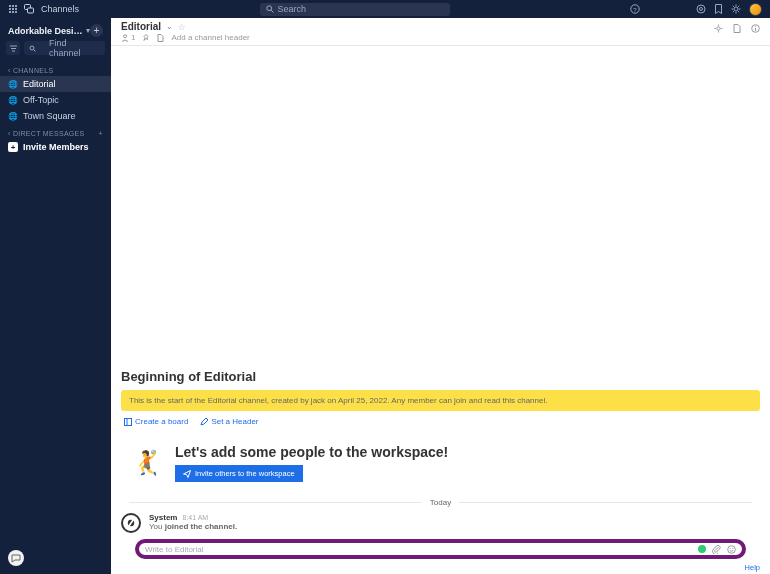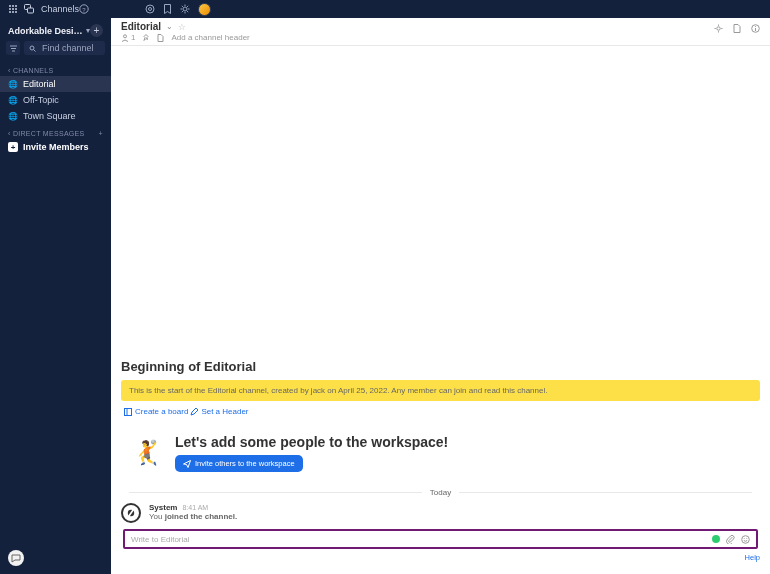--- a/index.html
+++ b/index.html
@@ -10,57 +10,57 @@
 .topbar-search { background: #2a3552; border-radius: 3px; width: 190px; height: 13px; display: flex; align-items: center; padding: 0 6px; gap: 4px; color: #9aa5bf; }
 .topbar-right { display: flex; align-items: center; gap: 8px; }
 .avatar { width: 13px; height: 13px; border-radius: 50%; background: linear-gradient(135deg,#f7c948,#f08c00); border: 1px solid #39435f; }
 .main { flex: 1; display: flex; overflow: hidden; }
 .sidebar { width: 111px; background: #14213d; color: #c8d0e0; display: flex; flex-direction: column; font-size: 9px; }
 .sb-header { display: flex; align-items: center; justify-content: space-between; padding: 6px 8px 4px; }
 .sb-title { font-weight: 600; color: #eef1f7; font-size: 9px; white-space: nowrap; overflow: hidden; text-overflow: ellipsis; max-width: 78px; }
 .sb-add { width: 13px; height: 13px; border-radius: 50%; background: #2a3552; color: #c8d0e0; display: flex; align-items: center; justify-content: center; font-size: 10px; cursor: pointer; }
 .sb-find-row { display: flex; gap: 4px; padding: 0 6px 6px; }
 .sb-filter { width: 14px; height: 14px; background: #1f2b4a; border-radius: 3px; display: flex; align-items: center; justify-content: center; font-size: 9px; cursor: pointer; }
-.sb-find { flex: 1; background: #1f2b4a; border-radius: 3px; height: 14px; display: flex; align-items: center; padding: 0 5px; gap: 6px; color: #9aa5bf; cursor: pointer; }
+.sb-find { flex: 1; background: #1f2b4a; border-radius: 3px; height: 14px; display: flex; align-items: center; padding: 0 5px; gap: 13px; color: #9aa5bf; cursor: pointer; }
 .sb-section { padding: 6px 8px 2px; color: #7f8aa8; font-size: 7px; letter-spacing: 0.3px; display: flex; justify-content: space-between; align-items: center; }
 .sb-item { display: flex; align-items: center; gap: 5px; padding: 3px 8px; cursor: pointer; color: #c8d0e0; }
 .sb-item.active { background: #2a3552; color: #fff; }
 .sb-item .g { font-size: 8px; }
 .sb-invite { display: flex; align-items: center; gap: 5px; padding: 3px 8px; cursor: pointer; }
 .sb-invite-icon { width: 10px; height: 10px; background: #fff; border-radius: 2px; display: flex; align-items: center; justify-content: center; color: #14213d; font-size: 8px; font-weight: bold; }
 .content { flex: 1; display: flex; flex-direction: column; overflow: hidden; }
 .ch-header { height: 28px; border-bottom: 1px solid #e8e8ea; display: flex; flex-direction: column; justify-content: center; padding: 0 10px; position: relative; }
 .ch-title-row { display: flex; align-items: center; gap: 5px; font-size: 10px; color: #333; }
 .ch-title { font-weight: 700; }
 .ch-sub-row { display: flex; align-items: center; gap: 7px; font-size: 8px; color: #999; margin-top: 1px; }
 .ch-header-icons { position: absolute; right: 10px; top: 6px; display: flex; gap: 10px; color: #888; font-size: 9px; }
 .ch-body { flex: 1; overflow: hidden; display: flex; flex-direction: column; justify-content: flex-end; padding: 0 10px; }
 .beginning-title { font-size: 13px; font-weight: 700; color: #333; margin-bottom: 6px; }
 .intro-bar { background: #fde047; border-radius: 3px; padding: 6px 8px; font-size: 8px; color: #666; margin-bottom: 6px; }
-.intro-actions { display: flex; gap: 2px; font-size: 8px; margin-bottom: 12px; padding-left: 3px; }
+.intro-actions { display: flex; gap: 12px; font-size: 8px; margin-bottom: 12px; padding-left: 3px; }
 .intro-action { color: #1e6ee8; cursor: pointer; display: flex; align-items: center; gap: 3px; }
 .invite-card { display: flex; align-items: center; gap: 12px; padding: 6px 10px; margin-bottom: 10px; }
 .wave { width: 32px; height: 32px; display: flex; align-items: center; justify-content: center; font-size: 24px; }
 .invite-texts { display: flex; flex-direction: column; gap: 5px; }
 .invite-title { font-size: 14px; font-weight: 600; color: #333; }
-.invite-btn { background: #1e6ee8; color: #fff; border: none; border-radius: 5px; font-size: 7.5px; padding: 4px 8px; cursor: pointer; display: inline-flex; align-items: center; gap: 4px; width: fit-content; }
+.invite-btn { background: #1e6ee8; color: #fff; border: none; border-radius: 0; font-size: 7.5px; padding: 4px 8px; cursor: pointer; display: inline-flex; align-items: center; gap: 4px; width: fit-content; }
 .date-sep { display: flex; align-items: center; justify-content: center; font-size: 8px; color: #666; margin-bottom: 4px; position: relative; }
 .date-sep::before, .date-sep::after { content: ""; flex: 1; height: 1px; background: #e8e8ea; margin: 0 8px; }
 .msg { display: flex; gap: 8px; font-size: 8px; color: #333; padding: 2px 0 6px; }
 .msg-avatar { width: 20px; height: 20px; border-radius: 50%; border: 2px solid #333; display: flex; align-items: center; justify-content: center; }
 .msg-body { display: flex; flex-direction: column; }
 .msg-head { display: flex; gap: 5px; align-items: baseline; }
 .msg-user { font-weight: 700; }
 .msg-time { color: #aaa; font-size: 7px; }
 .msg-text { color: #666; }
 .msg-text .you { color: #666; }
-.composer { border: 2px solid #701a75; border-radius: 2px; margin: 0 12px 4px; height: 20px; display: flex; align-items: center; padding: 0 6px; font-size: 8px; color: #aaa; position: relative; }
+.composer { border: 4px solid #701a75; border-radius: 10px; margin: 0 24px 4px; height: 20px; display: flex; align-items: center; padding: 0 6px; font-size: 8px; color: #aaa; position: relative; }
 .composer-icons { position: absolute; right: 6px; display: flex; gap: 6px; color: #999; align-items: center; }
 .composer-dot { width: 8px; height: 8px; border-radius: 50%; background: #2ecc71; }
-.help { text-align: right; font-size: 7.5px; color: #1e6ee8; padding: 0 10px 12px; cursor: pointer; }
+.help { text-align: right; font-size: 7.5px; color: #1e6ee8; padding: 0 10px 2px; cursor: pointer; }
 .fab { position: absolute; left: 8px; bottom: 8px; width: 16px; height: 16px; border-radius: 50%; background: #f2f2f3; display: flex; align-items: center; justify-content: center; font-size: 9px; color: #666; cursor: pointer; }
 svg { display: block; }
 </style>
 </head>
 <body>
 
 <div class="topbar">
   <div class="topbar-left">
     <span>
       <svg width="10" height="10" viewBox="0 0 10 10">
@@ -77,20 +77,31 @@
           </g>
         </svg>
     </span>
     <span>
       <svg width="11" height="11" viewBox="0 0 11 11">
           <rect x="0.5" y="0.5" width="6" height="5" rx="1" fill="none" stroke="#c8d0e0"></rect>
           <rect x="3.5" y="4" width="6" height="5" rx="1" fill="#14213d" stroke="#c8d0e0"></rect>
         </svg>
     </span>
     <span>Channels</span>
+  </div>
+  <div class="topbar-center">
+    <div class="topbar-search">
+      <span>
+        <svg width="8" height="8" viewBox="0 0 8 8">
+            <circle cx="3.2" cy="3.2" r="2.4" fill="none" stroke="#9aa5bf" stroke-width="1"></circle>
+            <line x1="5" y1="5" x2="7.5" y2="7.5" stroke="#9aa5bf" stroke-width="1"></line>
+          </svg>
+      </span>
+      <span>Search</span>
+    </div>
   </div>
   <div class="topbar-right">
     <span style="margin-right:48px;">
       <svg width="10" height="10" viewBox="0 0 10 10">
           <circle cx="5" cy="5" r="4.2" fill="none" stroke="#9aa5bf"></circle>
           <text x="5" y="7.5" text-anchor="middle" font-size="6" fill="#9aa5bf">?</text>
         </svg>
     </span>
     <span>
       <svg width="10" height="10" viewBox="0 0 10 10">

